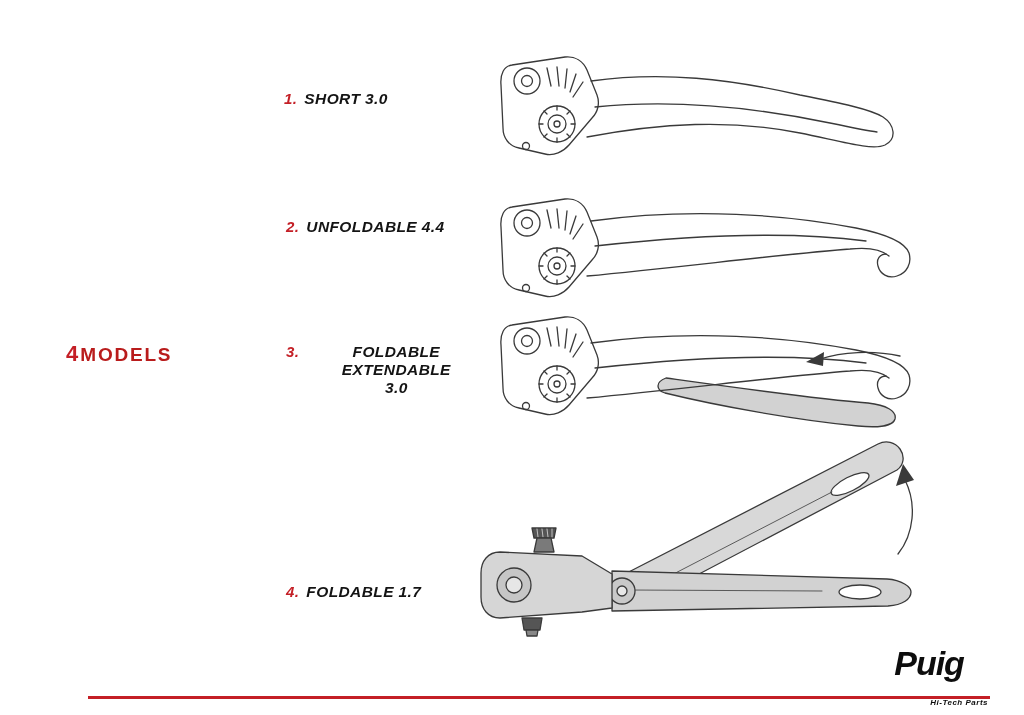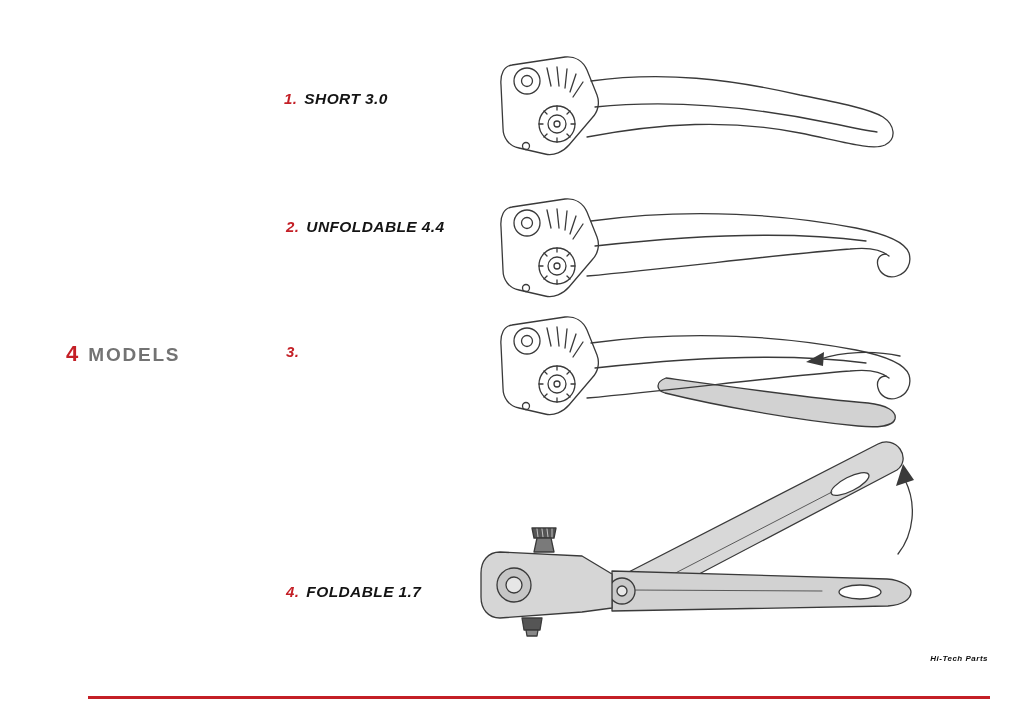--- a/index.html
+++ b/index.html
@@ -15,34 +15,34 @@
     font-style:italic; font-weight:bold; font-size:15.5px;
     letter-spacing:0.4px; color:#141414;
   }
   .model-label .num { color:#c41f26; font-size:15px; }
   .model-label .txt { color:#141414; white-space:pre-line;text-align:center; }
   .model-label .txt.wrap { display:inline-block; width:180px; text-align:center; }
 
   
   .models-heading { position:absolute; left:66px; top:341px; display:flex; align-items:baseline; }
   .models-heading .count { color:#c41f26; font-size:22px; font-weight:bold; }
-  .models-heading .word  { color:#737373; font-size:19px; font-weight:bold; letter-spacing:1.8px; margin-left:10px; }
+  .models-heading .word  { color:#b91c1c; font-size:19px; font-weight:bold; letter-spacing:1.8px; margin-left:2px; }
 
   
   .illus { position:absolute; }
 
   
   .logo { position:absolute; right:36px; top:646px; }
   .logo .brand {
     font-size:34px; font-weight:bold; font-style:italic; color:#0d0d0d;
     line-height:1; letter-spacing:-1px;
   }
   .logo .tagline {
     font-size:8px; font-weight:bold; font-style:italic; color:#0d0d0d;
-    letter-spacing:0.5px; padding-left:36px; margin-top:8px;
+    letter-spacing:0.5px; padding-left:36px; margin-top:18px;
   }
 
   
   .footer-line {
     position:absolute; left:88px; top:696px; width:902px; height:3px;
     background:#c41f26;
   }
 </style>
 </head>
 <body>
@@ -59,20 +59,22 @@
     <span class="txt">SHORT 3.0</span>
   </div>
 
   <div class="model-label" style="left:286px;top:218px">
     <span class="num">2.</span>
     <span class="txt">UNFOLDABLE 4.4</span>
   </div>
 
   <div class="model-label" style="left:286px;top:343px">
     <span class="num">3.</span>
+    <span class="txt wrap">FOLDABLE EXTENDABLE
+3.0</span>
   </div>
 
   <div class="model-label" style="left:286px;top:583px">
     <span class="num">4.</span>
     <span class="txt">FOLDABLE 1.7</span>
   </div>
 
   <svg class="illus" style="left:468px;top:52px" width="450" height="140" viewBox="0 0 450 140">
     <g fill="none" stroke="#3a3a3a" stroke-width="1.3" stroke-linecap="round" stroke-linejoin="round">
       <g>
@@ -198,18 +200,19 @@
         <path d="M64,190 L76,190 L75,196 L65,196 Z" fill="#888888"></path>
       </g>
       <g>
         <path d="M436,114 C452,94 455,64 443,40" fill="none"></path>
         <polygon points="434,46 441,24 452,40" fill="#3a3a3a" stroke="none"></polygon>
       </g>
     </g>
   </svg>
 
   <div class="logo">
+    <div class="brand">Puig</div>
     <div class="tagline">Hi-Tech Parts</div>
   </div>
 
   <div class="footer-line"></div>
 
 </div>
 
 </body></html>

